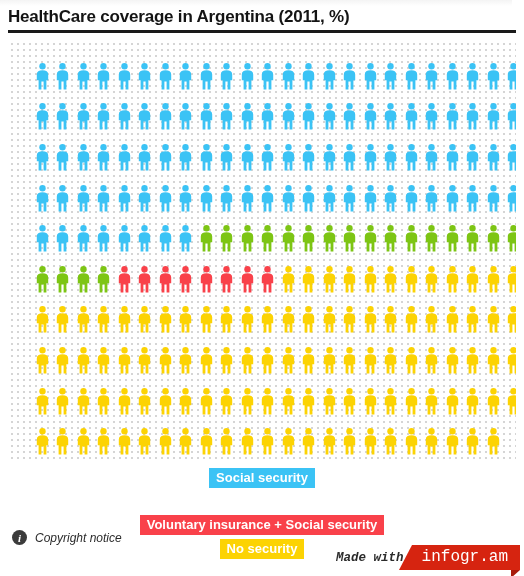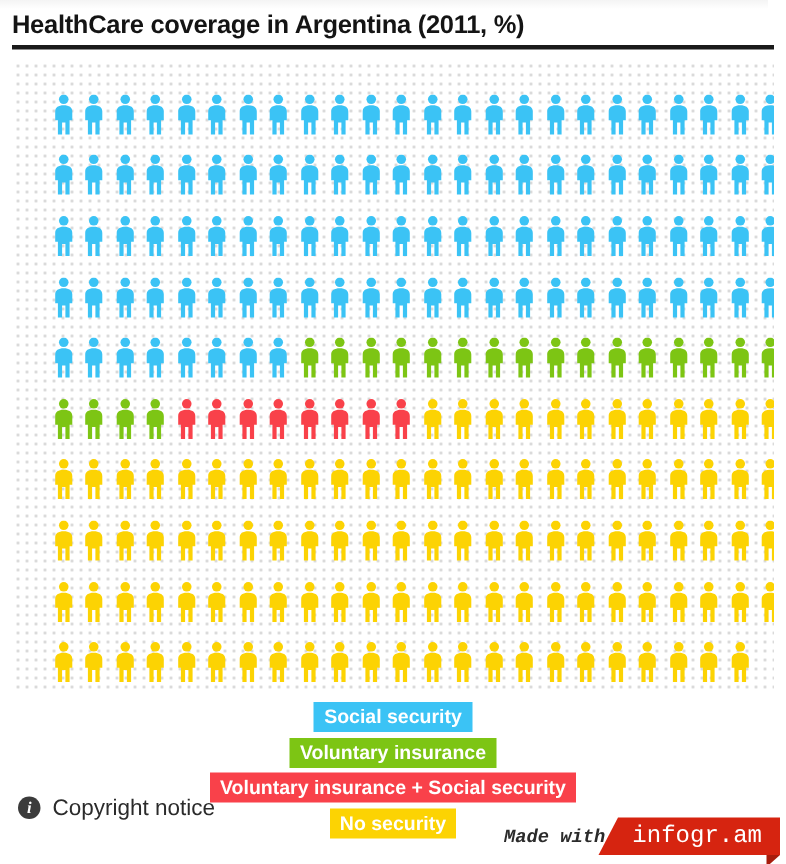--- a/index.html
+++ b/index.html
@@ -68,21 +68,21 @@
     display:flex;align-items:center;gap:8px;
   }
   .info-icon{
     width:15px;height:15px;border-radius:50%;
     background:#3b3b3b;color:#ffffff;
     font-size:11px;font-weight:bold;font-style:italic;
     display:flex;align-items:center;justify-content:center;
     font-family:"Liberation Serif", serif;
   }
   .copyright-text{
-    font-size:15px;color:#2b2b2b;
+    font-size:12px;font-style:italic;color:#2b2b2b;
   }
   .madewith{
     position:absolute;right:4px;top:21px;
     display:flex;align-items:center;font-family:Liberation Mono, monospace;
   }
   .madewith-text{
     font-size:12.5px;font-style:italic;font-weight:bold;color:#2b2b2b;
     margin-right:8px;
   }
   .brand{
@@ -1565,24 +1565,23 @@
               <path d="M6.5 7.2 C2.9 7.2 0.8 8.6 0.8 11.4 L0.8 17.2 L2.6 17.2 L2.6 26.6 L5.4 26.6 L5.4 18.6 L7.6 18.6 L7.6 26.6 L10.4 26.6 L10.4 17.2 L12.2 17.2 L12.2 11.4 C12.2 8.6 10.1 7.2 6.5 7.2 Z" fill="#FCD303"></path>
             </svg>
           </span>
         </div>
       </div>
   </div>
 
   <div class="legend">
     <div class="legend-line">
       <span class="chip" style="background: rgb(59, 195, 245);">Social security</span>
-      <span class="chip" style="background: rgb(125, 197, 20);">Voluntary insurance</span>
     </div>
     <div class="legend-line">
-      <span class="chip" style="background: rgb(249, 65, 74);">Voluntary insurance + Social security</span>
+      <span class="chip" style="background: rgb(249, 65, 74); margin-top: 24px;">Voluntary insurance + Social security</span>
       <span class="chip" style="background: rgb(252, 211, 3);">No security</span>
     </div>
   </div>
 
   <div class="footer">
     <div class="copyright">
       <span class="info-icon">i</span>
       <span class="copyright-text">Copyright notice</span>
     </div>
     <div class="madewith">

